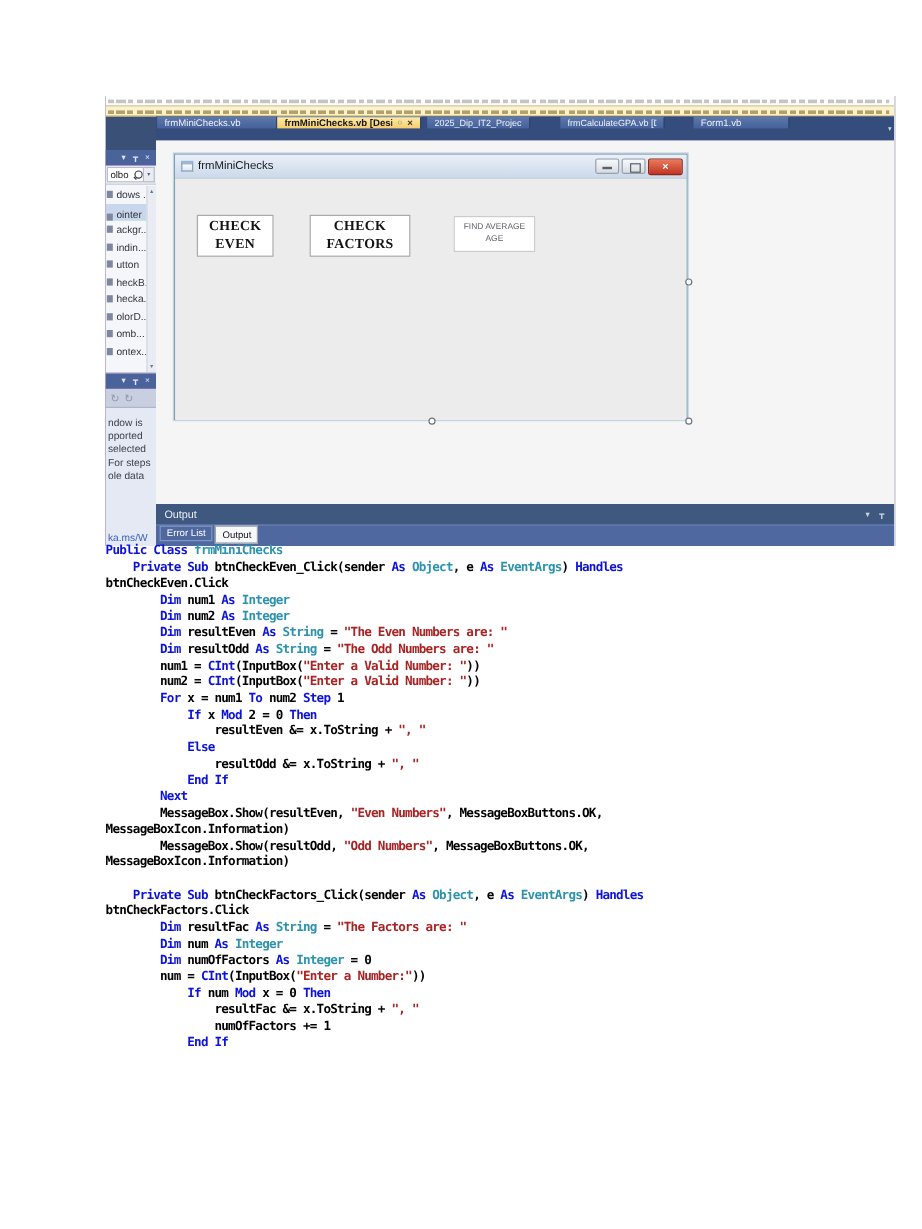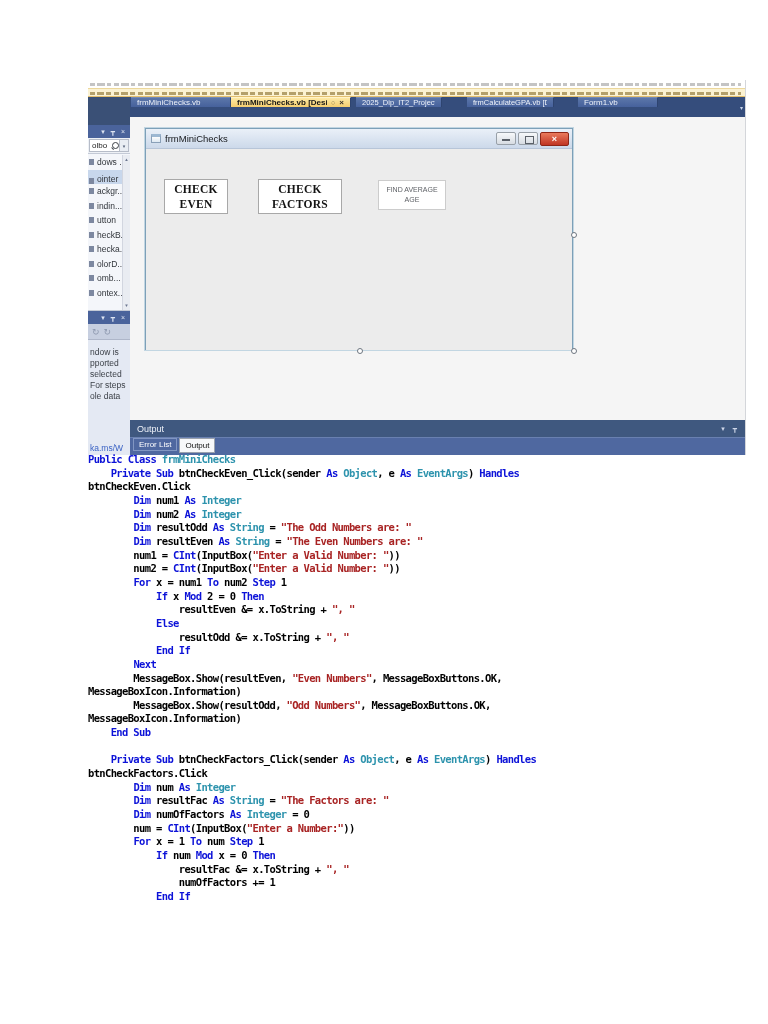--- a/index.html
+++ b/index.html
@@ -278,43 +278,41 @@
 
     </div>
   </div>
 
   <div class="codewrap">
       <div class="cl"><span class="tk-k">Public Class</span><span class="tk-p"> </span><span class="tk-t">frmMiniChecks</span></div>
       <div class="cl"><span class="tk-p">    </span><span class="tk-k">Private Sub</span><span class="tk-p"> btnCheckEven_Click(sender </span><span class="tk-k">As</span><span class="tk-p"> </span><span class="tk-t">Object</span><span class="tk-p">, e </span><span class="tk-k">As</span><span class="tk-p"> </span><span class="tk-t">EventArgs</span><span class="tk-p">) </span><span class="tk-k">Handles</span></div>
       <div class="cl"><span class="tk-p">btnCheckEven.Click</span></div>
       <div class="cl"><span class="tk-p">        </span><span class="tk-k">Dim</span><span class="tk-p"> num1 </span><span class="tk-k">As</span><span class="tk-p"> </span><span class="tk-t">Integer</span></div>
       <div class="cl"><span class="tk-p">        </span><span class="tk-k">Dim</span><span class="tk-p"> num2 </span><span class="tk-k">As</span><span class="tk-p"> </span><span class="tk-t">Integer</span></div>
+      <div class="cl"><span class="tk-p">        </span><span class="tk-k">Dim</span><span class="tk-p"> resultEven </span><span class="tk-k">As</span><span class="tk-p"> </span><span class="tk-t">String</span><span class="tk-p"> = </span><span class="tk-s">"The Even Numbers are: "</span></div>
       <div class="cl"><span class="tk-p">        </span><span class="tk-k">Dim</span><span class="tk-p"> resultOdd </span><span class="tk-k">As</span><span class="tk-p"> </span><span class="tk-t">String</span><span class="tk-p"> = </span><span class="tk-s">"The Odd Numbers are: "</span></div>
-      <div class="cl"><span class="tk-p">        </span><span class="tk-k">Dim</span><span class="tk-p"> resultEven </span><span class="tk-k">As</span><span class="tk-p"> </span><span class="tk-t">String</span><span class="tk-p"> = </span><span class="tk-s">"The Even Numbers are: "</span></div>
       <div class="cl"><span class="tk-p">        num1 = </span><span class="tk-k">CInt</span><span class="tk-p">(InputBox(</span><span class="tk-s">"Enter a Valid Number: "</span><span class="tk-p">))</span></div>
       <div class="cl"><span class="tk-p">        num2 = </span><span class="tk-k">CInt</span><span class="tk-p">(InputBox(</span><span class="tk-s">"Enter a Valid Number: "</span><span class="tk-p">))</span></div>
       <div class="cl"><span class="tk-p">        </span><span class="tk-k">For</span><span class="tk-p"> x = num1 </span><span class="tk-k">To</span><span class="tk-p"> num2 </span><span class="tk-k">Step</span><span class="tk-p"> 1</span></div>
       <div class="cl"><span class="tk-p">            </span><span class="tk-k">If</span><span class="tk-p"> x </span><span class="tk-k">Mod</span><span class="tk-p"> 2 = 0 </span><span class="tk-k">Then</span></div>
       <div class="cl"><span class="tk-p">                resultEven &amp;= x.ToString + </span><span class="tk-s">", "</span></div>
       <div class="cl"><span class="tk-p">            </span><span class="tk-k">Else</span></div>
       <div class="cl"><span class="tk-p">                resultOdd &amp;= x.ToString + </span><span class="tk-s">", "</span></div>
       <div class="cl"><span class="tk-p">            </span><span class="tk-k">End If</span></div>
       <div class="cl"><span class="tk-p">        </span><span class="tk-k">Next</span></div>
       <div class="cl"><span class="tk-p">        MessageBox.Show(resultEven, </span><span class="tk-s">"Even Numbers"</span><span class="tk-p">, MessageBoxButtons.OK,</span></div>
       <div class="cl"><span class="tk-p">MessageBoxIcon.Information)</span></div>
       <div class="cl"><span class="tk-p">        MessageBox.Show(resultOdd, </span><span class="tk-s">"Odd Numbers"</span><span class="tk-p">, MessageBoxButtons.OK,</span></div>
       <div class="cl"><span class="tk-p">MessageBoxIcon.Information)</span></div>
-      <div class="cl"><span class="tk-p">    </span><span class="tk-k">End Sub</span></div>
       <div class="cl">&nbsp;</div>
       <div class="cl"><span class="tk-p">    </span><span class="tk-k">Private Sub</span><span class="tk-p"> btnCheckFactors_Click(sender </span><span class="tk-k">As</span><span class="tk-p"> </span><span class="tk-t">Object</span><span class="tk-p">, e </span><span class="tk-k">As</span><span class="tk-p"> </span><span class="tk-t">EventArgs</span><span class="tk-p">) </span><span class="tk-k">Handles</span></div>
       <div class="cl"><span class="tk-p">btnCheckFactors.Click</span></div>
+      <div class="cl"><span class="tk-p">        </span><span class="tk-k">Dim</span><span class="tk-p"> resultFac </span><span class="tk-k">As</span><span class="tk-p"> </span><span class="tk-t">String</span><span class="tk-p"> = </span><span class="tk-s">"The Factors are: "</span></div>
       <div class="cl"><span class="tk-p">        </span><span class="tk-k">Dim</span><span class="tk-p"> num </span><span class="tk-k">As</span><span class="tk-p"> </span><span class="tk-t">Integer</span></div>
-      <div class="cl"><span class="tk-p">        </span><span class="tk-k">Dim</span><span class="tk-p"> resultFac </span><span class="tk-k">As</span><span class="tk-p"> </span><span class="tk-t">String</span><span class="tk-p"> = </span><span class="tk-s">"The Factors are: "</span></div>
       <div class="cl"><span class="tk-p">        </span><span class="tk-k">Dim</span><span class="tk-p"> numOfFactors </span><span class="tk-k">As</span><span class="tk-p"> </span><span class="tk-t">Integer</span><span class="tk-p"> = 0</span></div>
       <div class="cl"><span class="tk-p">        num = </span><span class="tk-k">CInt</span><span class="tk-p">(InputBox(</span><span class="tk-s">"Enter a Number:"</span><span class="tk-p">))</span></div>
-      <div class="cl"><span class="tk-p">        </span><span class="tk-k">For</span><span class="tk-p"> x = 1 </span><span class="tk-k">To</span><span class="tk-p"> num </span><span class="tk-k">Step</span><span class="tk-p"> 1</span></div>
       <div class="cl"><span class="tk-p">            </span><span class="tk-k">If</span><span class="tk-p"> num </span><span class="tk-k">Mod</span><span class="tk-p"> x = 0 </span><span class="tk-k">Then</span></div>
       <div class="cl"><span class="tk-p">                resultFac &amp;= x.ToString + </span><span class="tk-s">", "</span></div>
       <div class="cl"><span class="tk-p">                numOfFactors += 1</span></div>
       <div class="cl"><span class="tk-p">            </span><span class="tk-k">End If</span></div>
     </div>
 
 </div>
 
 </body></html>

